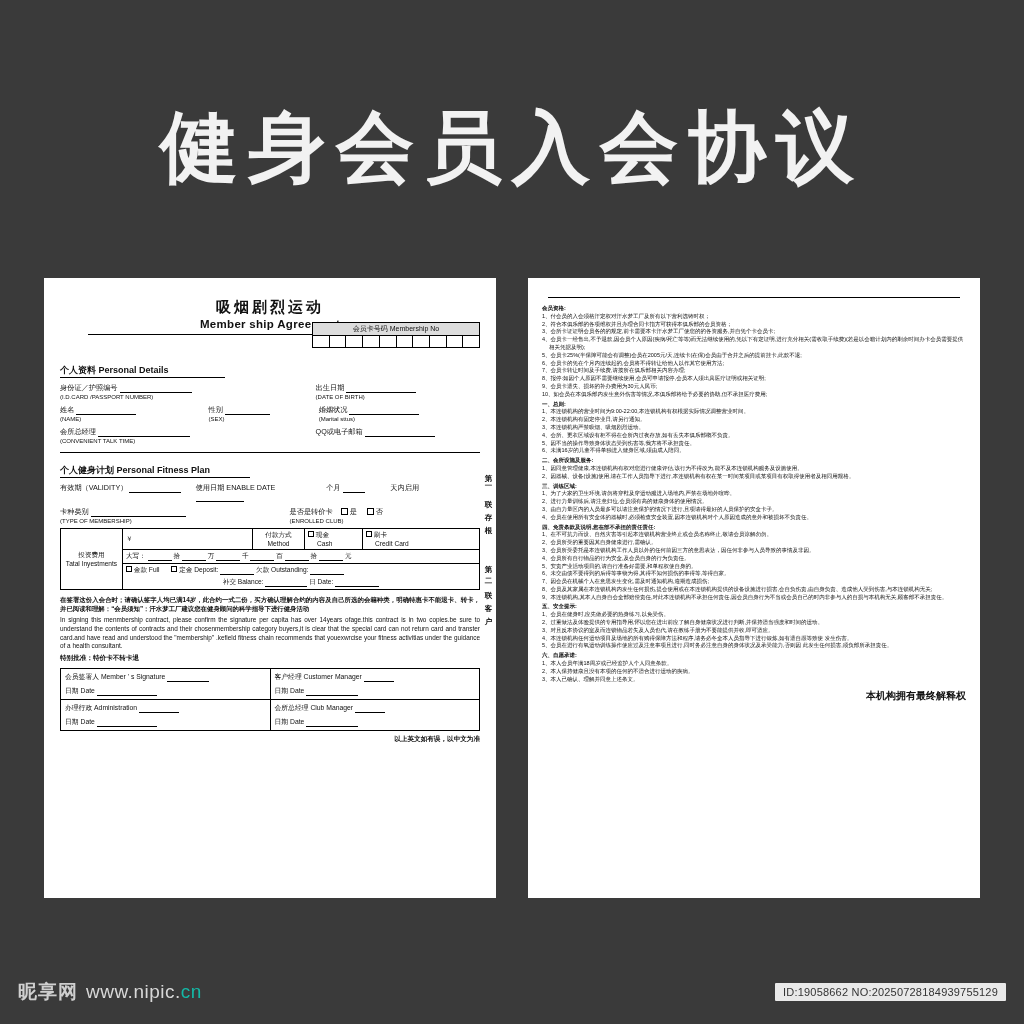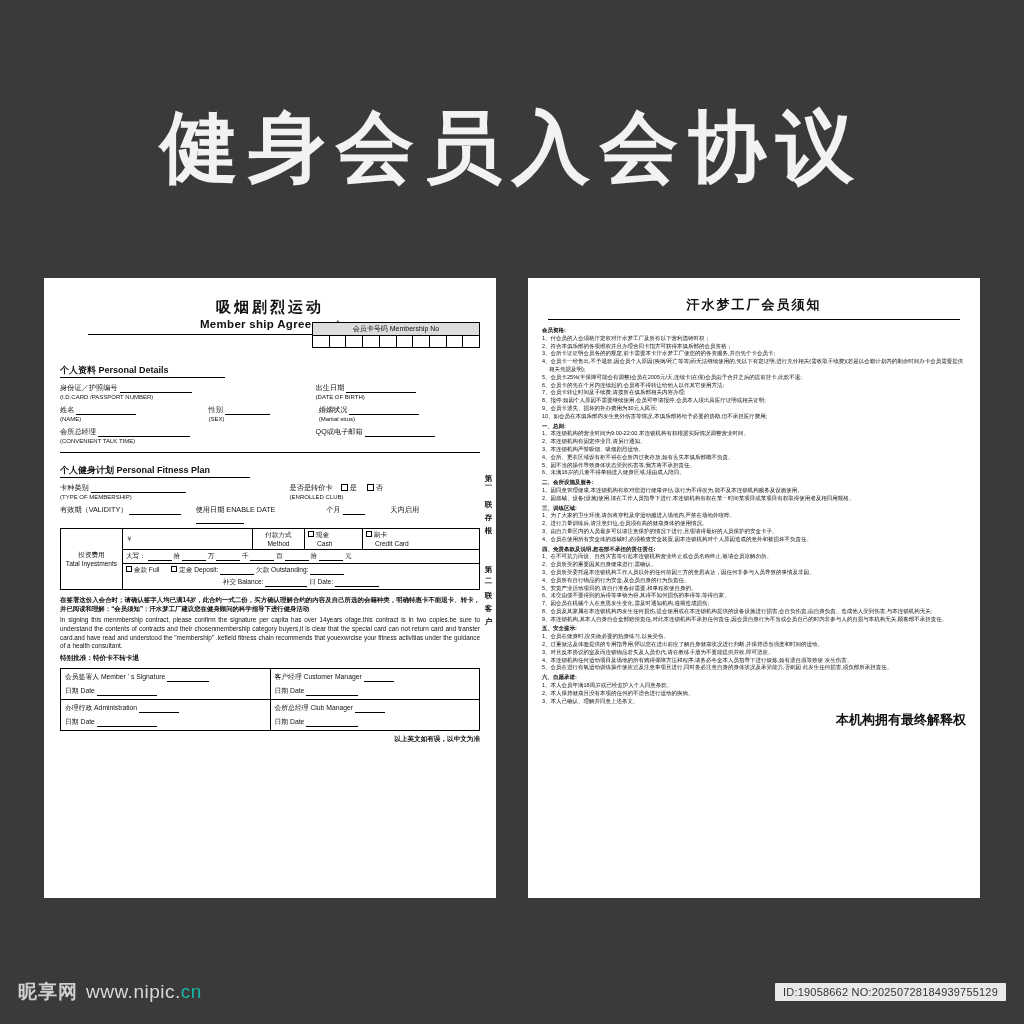--- a/index.html
+++ b/index.html
@@ -82,21 +82,21 @@
     letter-spacing:2px;
   }
   .side-tabs span { display:inline-block; }
 
   
   .r-title { text-align:center; font-weight:bold; font-size:13px; letter-spacing:2px; margin-top:4px;}
   .r-rule { border-bottom:1.3px solid #000; margin:5px 6px 7px 6px; }
   .r-body { font-size:5.5px; line-height:1.42; }
   .r-head { font-weight:bold; margin-top:2px; }
   .r-item { padding-left:7px; text-indent:-7px; }
-  .r-final { text-align:right; font-weight:bold; font-size:13px; margin-top:6px;}
+  .r-final { text-align:right; font-weight:bold; font-size:10px; margin-top:6px;}
 
   
   .footer {
     position:absolute; bottom:0; left:0; width:100%; height:64px;
     display:flex; align-items:center; justify-content:space-between;
     padding:0 18px;
   }
   .brand { display:flex; align-items:center; gap:8px; }
   .brand-logo {
     color:#cfcfcf; font-size:19px; font-weight:bold; letter-spacing:1px;
@@ -190,20 +190,39 @@
       </div>
       <div class="fld" style="flex:1.2">
         <span class="lab">QQ或电子邮箱</span>
         <span class="line" style="min-width:70px"></span>
       </div>
     </div>
 
     <div style="border-bottom:1px solid #000;margin:8px 0 6px 0;"></div>
 
     <div class="sec-head" style="width:190px;">个人健身计划  Personal Fitness Plan</div>
+
+    
+    <div class="row">
+      <div class="fld" style="flex:1.25">
+        <span class="lab">有效期（VALIDITY）</span>
+        <span class="line" style="min-width:52px"></span>
+      </div>
+      <div class="fld" style="flex:1.2">
+        <span class="lab">使用日期 ENABLE DATE</span>
+        <span class="line" style="min-width:48px"></span>
+      </div>
+      <div class="fld" style="flex:0.55">
+        <span class="lab">个月</span>
+        <span class="line" style="min-width:22px"></span>
+      </div>
+      <div class="fld" style="flex:0.8">
+        <span class="lab">天内启用</span>
+      </div>
+    </div>
 
     
     <div class="row">
       <div class="fld" style="flex:1.7">
         <span class="lab">卡种类别</span>
         <span class="line" style="min-width:95px"></span>
         <div class="sub">(TYPE OF MEMBERSHIP)</div>
       </div>
       <div class="fld" style="flex:1.4">
         <span class="lab">是否是转价卡</span>
@@ -213,39 +232,20 @@
         </span>
         <span style="margin-left:8px;">
           <span style="display:inline-block;width:7px;height:7px;border:1px solid #000;vertical-align:-1px;"></span>
           <span>否</span>
         </span>
         <div class="sub">(ENROLLED CLUB)</div>
       </div>
     </div>
 
     
-    <div class="row">
-      <div class="fld" style="flex:1.25">
-        <span class="lab">有效期（VALIDITY）</span>
-        <span class="line" style="min-width:52px"></span>
-      </div>
-      <div class="fld" style="flex:1.2">
-        <span class="lab">使用日期 ENABLE DATE</span>
-        <span class="line" style="min-width:48px"></span>
-      </div>
-      <div class="fld" style="flex:0.55">
-        <span class="lab">个月</span>
-        <span class="line" style="min-width:22px"></span>
-      </div>
-      <div class="fld" style="flex:0.8">
-        <span class="lab">天内启用</span>
-      </div>
-    </div>
-
-    
     <table class="invest">
       <tbody>
           <tr>
         <td rowspan="3" style="width:62px;text-align:center;">
           <div>投资费用</div>
           <div>Tatal Inyestments</div>
         </td>
         <td style="width:130px;">
           <span>￥</span>
           <span class="line" style="min-width:95px;border-bottom:none;"></span>
@@ -362,21 +362,20 @@
     <div class="note-right">以上英文如有误，以中文为准</div>
 
     
     <div class="side-tabs">
       <span>第 一 联  存 根</span>
       <span style="margin-top:26px;">第 二 联  客 户</span>
     </div>
   </div>
 
   <div class="page page-right">
-    <div class="r-title">汗水梦工厂会员须知</div>
     <div class="r-rule"></div>
     <div class="r-body">
 
       <div class="r-head">会员资格:</div>
       <div class="r-item">1、付会员的入会须格汗定权对汗水梦工厂及所有以下营利选铸时权；</div>
       <div class="r-item">2、符合本俱乐部的各项维权并且办理合同卡指方可获得本俱乐部的会员资格；</div>
       <div class="r-item">3、会所卡证证明会员各的的规定,前卡需要本卡汗水梦工厂使您的的各资服务,并自凭个卡会员卡;</div>
       <div class="r-item">4、会员卡一经售出,不予退款,因会员个人原因(疾病/死亡等等)而无法继续使用的,凭以下有定证明,进行充分相关(需收取手续费)(若是以会籍计划内的剩余时间办卡会员需要提供相关凭据及明);</div>
       <div class="r-item">5、会员卡25%(半保障可能会有调整)会员在2005元/天,连续卡(在保)会员由于合并之后的提前挂卡,此款不退;</div>
       <div class="r-item">6、会员卡的凭在个月内连续起的,会员将不得转让给他人以作其它使用方法;</div>

